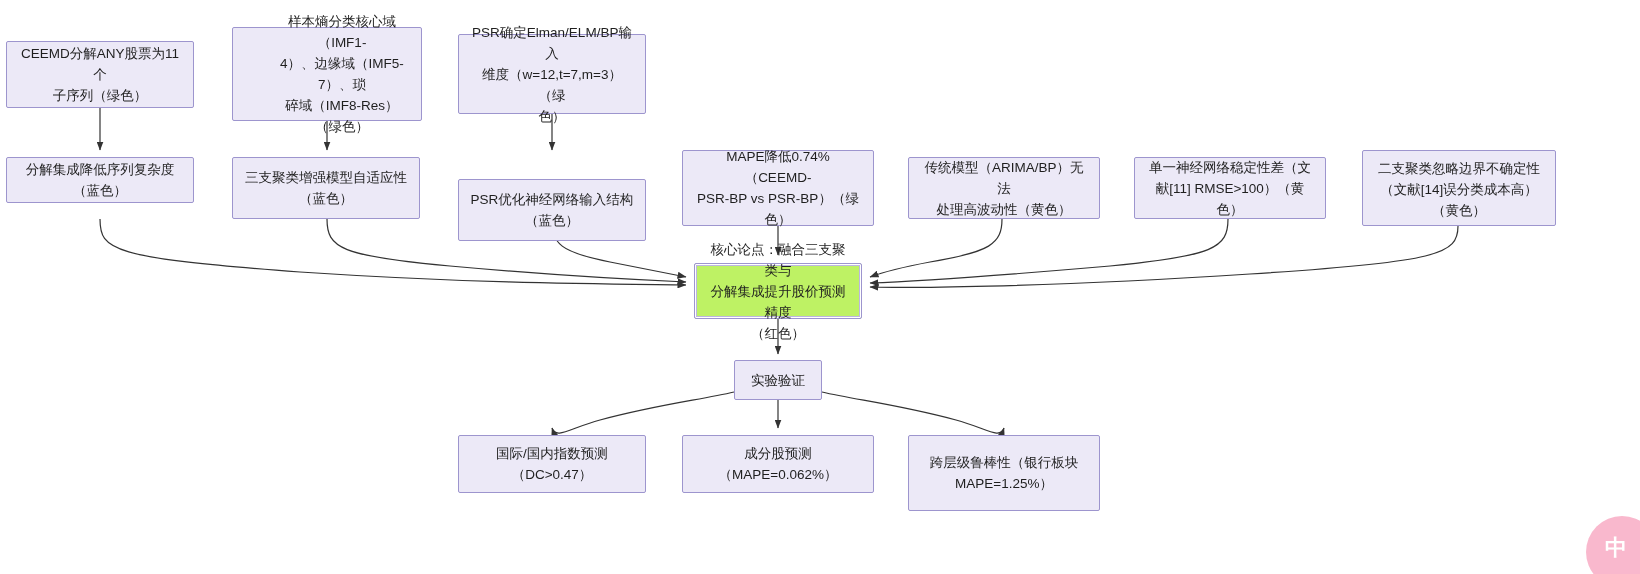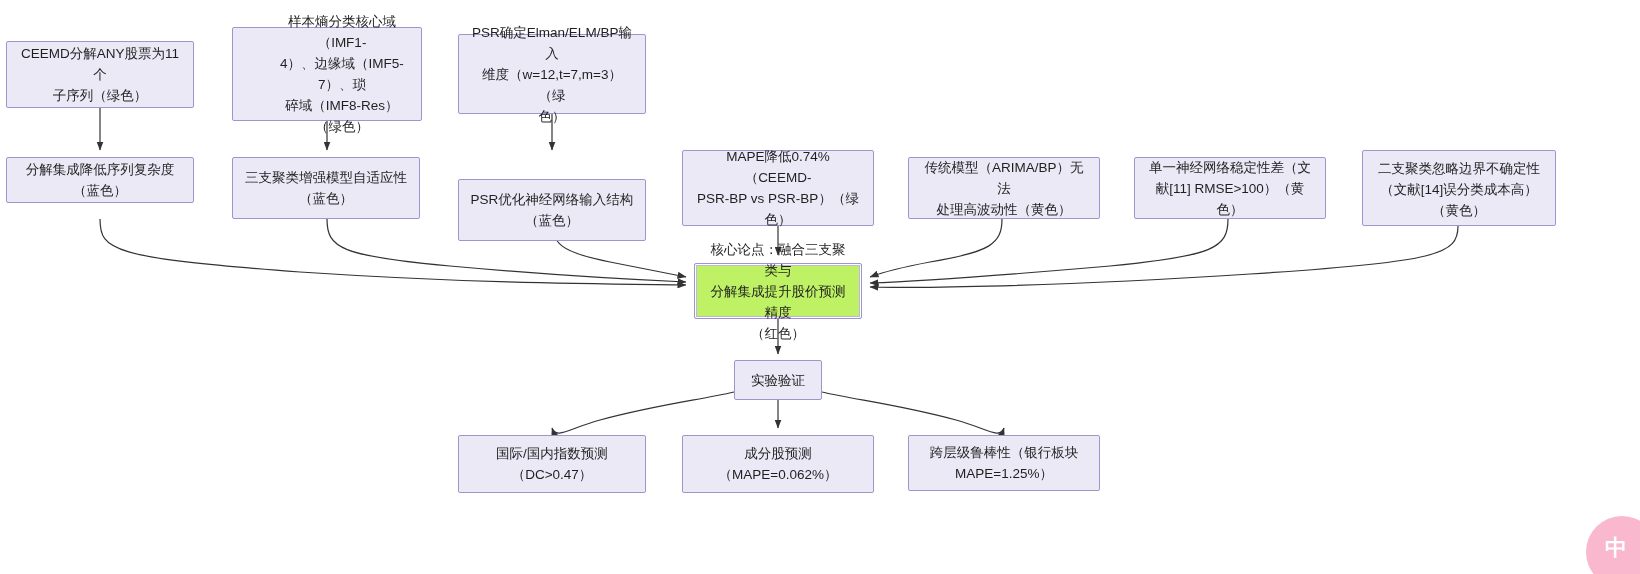--- a/index.html
+++ b/index.html
@@ -160,21 +160,21 @@
         <span class="label">实验验证</span>
       </div>
       <div class="node" style="left: 458px; top: 435px; width: 188px; height: 58px;">
         <span class="label">国际/国内指数预测
 （DC&gt;0.47）</span>
       </div>
       <div class="node" style="left: 682px; top: 435px; width: 192px; height: 58px;">
         <span class="label">成分股预测
 （MAPE=0.062%）</span>
       </div>
-      <div class="node" style="left: 908px; top: 435px; width: 192px; height: 56px;">
+      <div class="node" style="left: 908px; top: 435px; width: 192px; height: 76px;">
         <span class="label">跨层级鲁棒性（银行板块
 MAPE=1.25%）</span>
       </div>
     </div>
 
   <div class="watermark">
     <span class="wm-inner">中</span>
   </div>
 </div>
 

